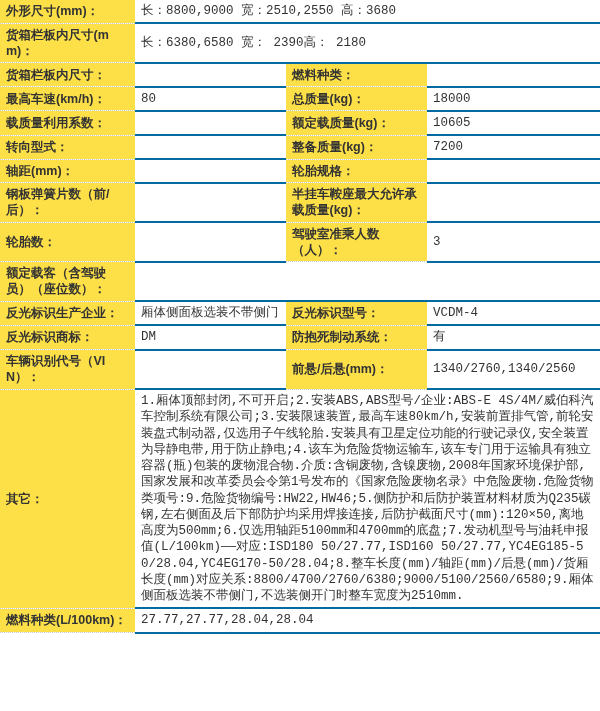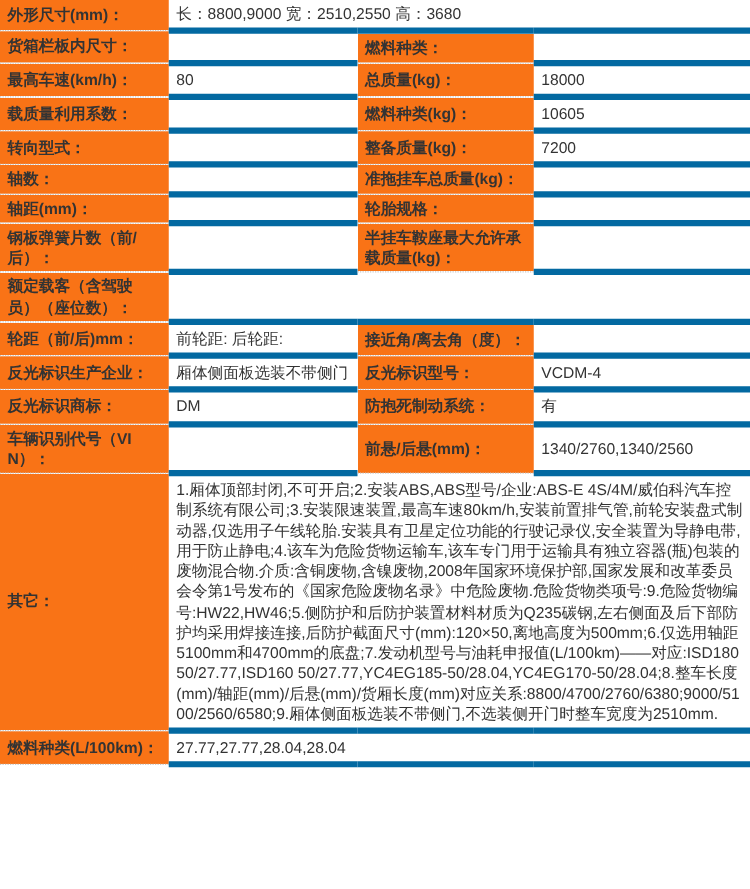--- a/index.html
+++ b/index.html
@@ -21,27 +21,28 @@
   
   .spec td {
     font-size: 12.5px;
     line-height: 1.3;
     padding: 3px 6px;
     vertical-align: middle;
     word-break: break-all;
     overflow: hidden;
   }
   .spec td.label {
-    background: #f97316;
+    background: #fde047;
     font-weight: bold;
     border-bottom: 1px dotted #c9c9c9;
   }
   .spec td.value {
     background: #ffffff;
-    border-bottom: 5px solid #0369a1;
+    border-bottom: 2px solid #0369a1;
+    font-family: Liberation Mono, monospace;
   }
   .spec tr {
     height: 23px;
   }
 </style>
 </head>
 <body>
 
 <div class="page">
 
@@ -51,70 +52,68 @@
       <col style="width:151px">
       <col style="width:141px">
       <col style="width:173px">
     </colgroup>
     <tbody>
         <tr>
           <td class="label">外形尺寸(mm)：</td>
           <td class="value" colspan="3">长：8800,9000 宽：2510,2550 高：3680</td>
         </tr>
         <tr>
+          <td class="label">货箱栏板内尺寸(mm)：</td>
+          <td class="value" colspan="3">长：6380,6580 宽： 2390高： 2180</td>
+        </tr>
+        <tr>
           <td class="label">货箱栏板内尺寸：</td>
           <td class="value"></td>
           <td class="label">燃料种类：</td>
           <td class="value"></td>
         </tr>
         <tr>
           <td class="label">最高车速(km/h)：</td>
           <td class="value">80</td>
           <td class="label">总质量(kg)：</td>
           <td class="value">18000</td>
         </tr>
         <tr>
           <td class="label">载质量利用系数：</td>
           <td class="value"></td>
-          <td class="label">燃料种类(kg)：</td>
+          <td class="label">额定载质量(kg)：</td>
           <td class="value">10605</td>
         </tr>
         <tr>
           <td class="label">转向型式：</td>
           <td class="value"></td>
           <td class="label">整备质量(kg)：</td>
           <td class="value">7200</td>
-        </tr>
-        <tr>
-          <td class="label">轴数：</td>
-          <td class="value"></td>
-          <td class="label">准拖挂车总质量(kg)：</td>
-          <td class="value"></td>
         </tr>
         <tr>
           <td class="label">轴距(mm)：</td>
           <td class="value"></td>
           <td class="label">轮胎规格：</td>
           <td class="value"></td>
         </tr>
         <tr>
           <td class="label">钢板弹簧片数（前/后）：</td>
           <td class="value"></td>
           <td class="label">半挂车鞍座最大允许承载质量(kg)：</td>
           <td class="value"></td>
         </tr>
         <tr>
+          <td class="label">轮胎数：</td>
+          <td class="value"></td>
+          <td class="label">驾驶室准乘人数（人）：</td>
+          <td class="value">3</td>
+        </tr>
+        <tr>
           <td class="label">额定载客（含驾驶员）（座位数）：</td>
           <td class="value" colspan="3"></td>
-        </tr>
-        <tr>
-          <td class="label">轮距（前/后)mm：</td>
-          <td class="value">前轮距: 后轮距:</td>
-          <td class="label">接近角/离去角（度）：</td>
-          <td class="value"></td>
         </tr>
         <tr>
           <td class="label">反光标识生产企业：</td>
           <td class="value">厢体侧面板选装不带侧门</td>
           <td class="label">反光标识型号：</td>
           <td class="value">VCDM-4</td>
         </tr>
         <tr>
           <td class="label">反光标识商标：</td>
           <td class="value">DM</td>

